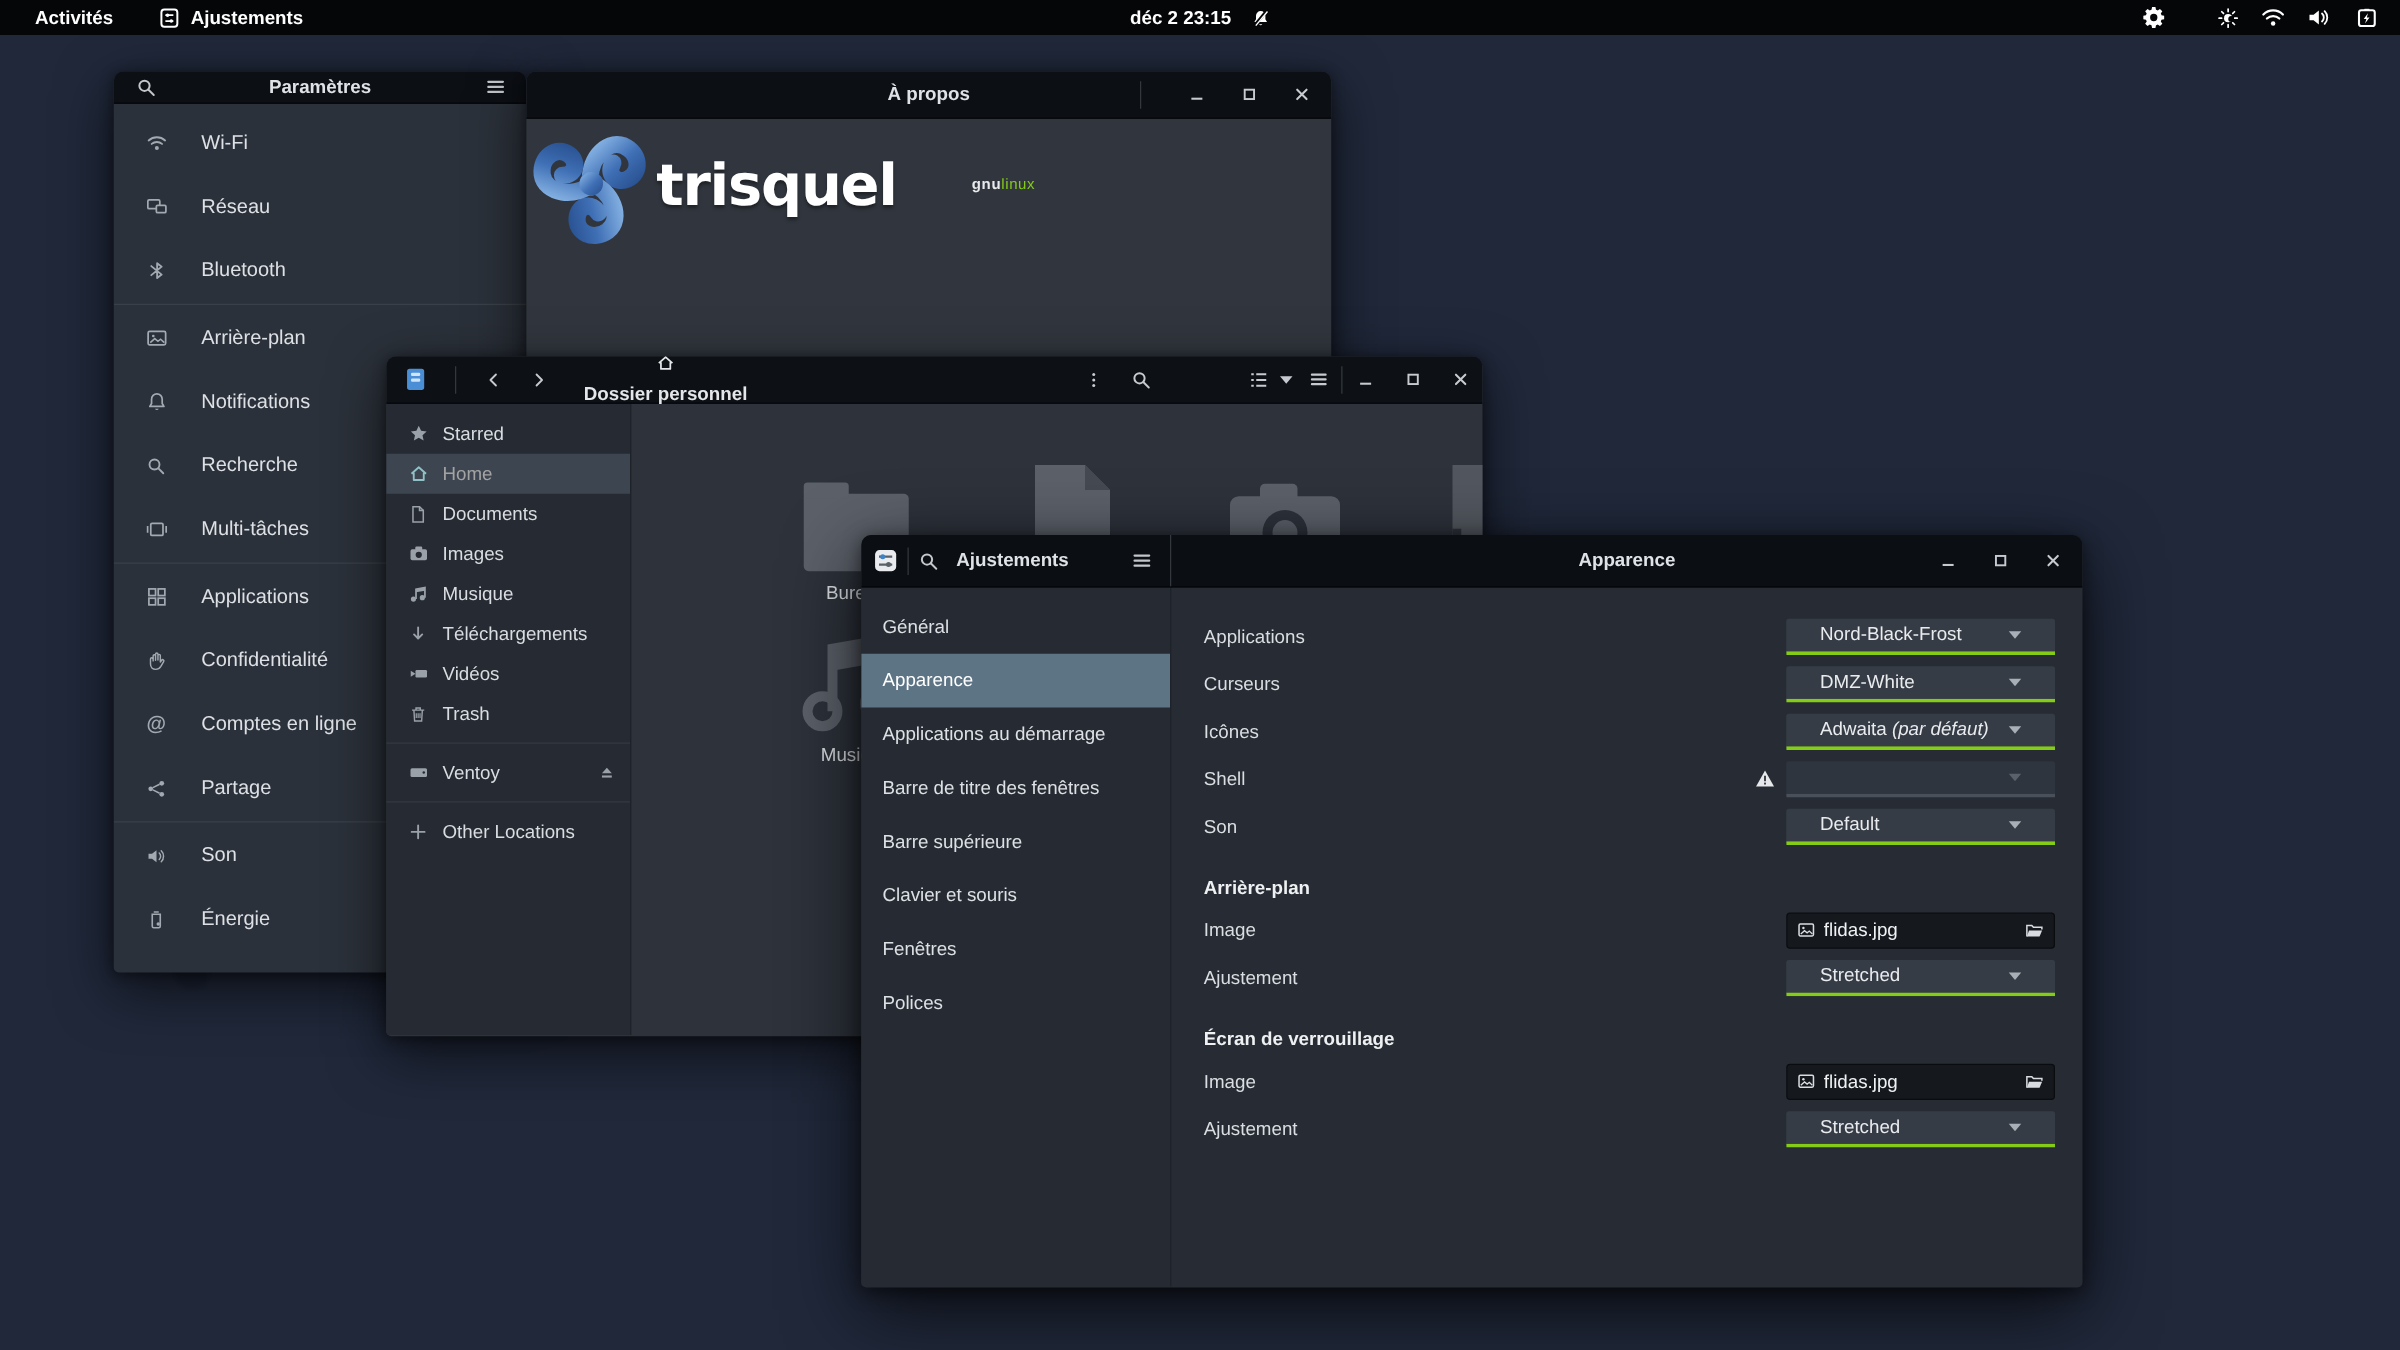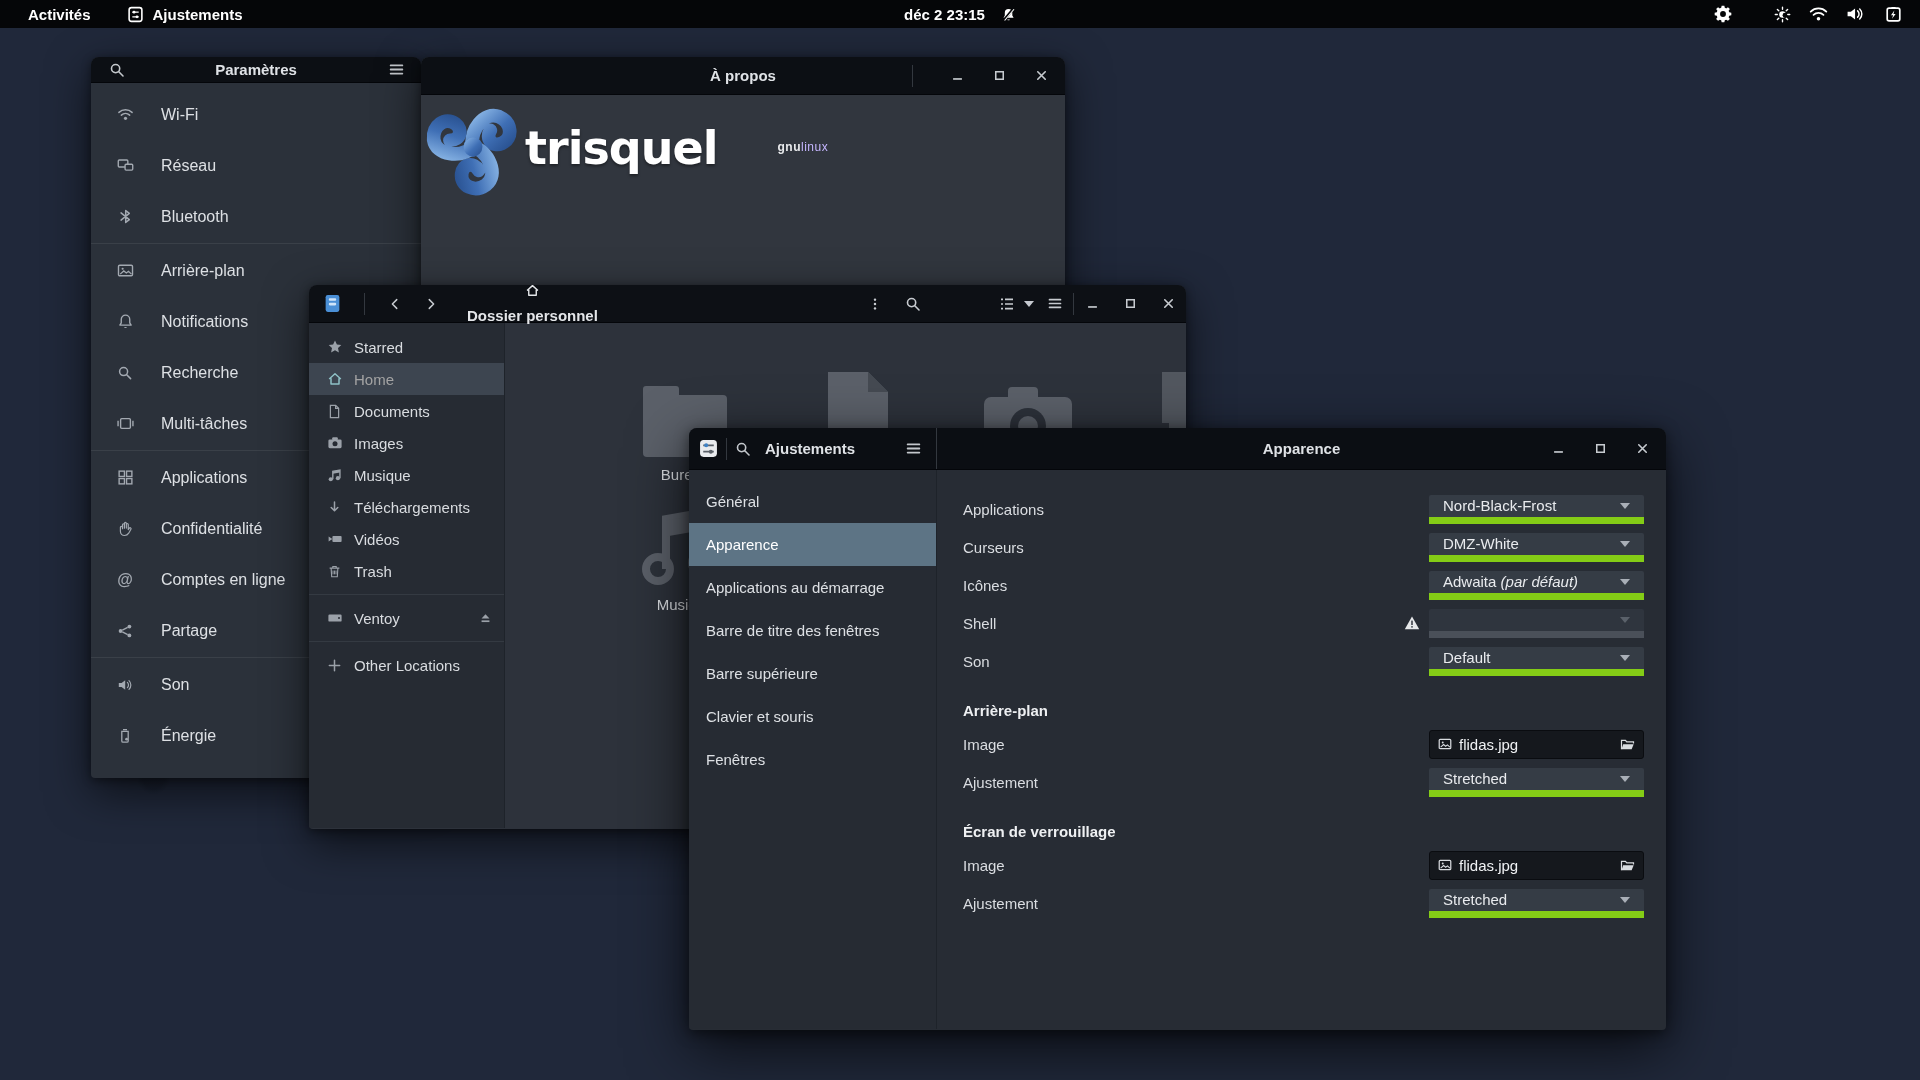--- a/index.html
+++ b/index.html
@@ -61,21 +61,21 @@
 
   
   .about { left:421px; top:57px; width:644px; height:540px; z-index:20; background:#31363e; }
   .about .titlebar { height:38px; }
   .about .ttl { position:absolute; left:0; right:0; text-align:center; }
   .about .wctrls { margin-left:auto; z-index:2; }
   .about-body { display:flex; flex-direction:row; align-items:center; }
   .logo-word { color:#fff; font-size:46px; font-weight:700; letter-spacing:-1px; line-height:1;
                text-shadow:0 2px 3px rgba(0,0,0,.4); margin-top:2px; font-family:"DejaVu Sans", sans-serif; }
   .logo-sub { font-size:12px; letter-spacing:.5px; margin-top:0px; margin-left:60px; }
-  .logo-sub b { color:#e8eaec; } .logo-sub span { color:#c4b5fd; }
+  .logo-sub b { color:#e8eaec; } .logo-sub span { color:#84cc16; }
 
   
   .files { left:309px; top:285px; width:877px; height:544px; z-index:30; background:#2d323b; }
   .files .titlebar { height:38px; background:#0d1015; font-weight:700; }
   .f-nav { display:flex; align-items:center; gap:20px; color:#c6cad0; padding-left:6px; }
   .f-title { display:flex; align-items:center; gap:9px; color:#e4e6e9; margin-left:8px; white-space:nowrap;flex-direction:column; }
   .f-actions { margin-left:auto; display:flex; align-items:center; color:#c6cad0; }
   .f-body { display:flex; height:505px; }
   .f-sidebar { width:196px; background:#262b33; border-right:1px solid #1e232a; padding-top:8px; flex:none; }
   .f-item { display:flex; align-items:center; gap:11px; height:32px; padding:0 10px 0 17px; color:#d9dce0; font-size:15px; }
@@ -102,22 +102,22 @@
   .tw-tbright .ttl { position:absolute; left:0; right:0; text-align:center; }
   .tw-body { display:flex; height:559px; }
   .tw-sidebar { width:248px; flex:none; background:#262b33; border-right:1px solid #1e232a; padding-top:10px; }
   .tw-item { display:flex; align-items:center; height:43px; padding-left:17px; color:#dde0e4; font-size:15px; }
   .tw-item.sel { background:#5d7485; color:#fff; }
   .tw-panel { flex:1; padding:20px 22px 0 26px; color:#dadde1; font-size:15px; }
   .tw-heading { font-weight:700; color:#eef0f2; height:30px; display:flex; align-items:center; }
   .tw-heading.mt { margin-top:15px; }
   .tw-row { display:flex; align-items:center; height:38px; }
   .tw-row .rlbl { flex:1; }
-  .combo { width:215px; height:29px; background:#353c45; border-bottom:7px solid #84cc16; border-radius:2px 2px 0 0;
-           display:flex; align-items:center; padding:0 14px; color:#e9ebee; gap:0; }
+  .combo { width:215px; height:29px; background:#353c45; border-bottom:3px solid #84cc16; border-radius:2px 2px 0 0;
+           display:flex; align-items:center; padding:0 27px; color:#e9ebee; gap:0; }
   .combo .val { flex:1; white-space:nowrap; overflow:hidden; }
   .combo .caret { width:0; height:0; border-left:5px solid transparent; border-right:5px solid transparent; border-top:6px solid #a9afb7; flex:none; }
   .combo.disabled { background:#2f353e; border-bottom-color:#4a5059; }
   .combo.disabled .caret { border-top-color:#5a616a; }
   .warn { margin-right:9px; color:#e4e6e9; }
   .filebtn { width:215px; height:29px; background:#15181d; border:1px solid #0a0c10; border-radius:3px;
              display:flex; align-items:center; padding:0 8px; gap:7px; color:#f0f2f4; }
   .filebtn .val { flex:1; font-weight:400; }
   .filebtn .ic { color:#d9dce0; }
   .val-suffix { font-style:italic; }
@@ -696,20 +696,23 @@
           </div>
         <div class="tw-item">
             <span>Barre supérieure</span>
           </div>
         <div class="tw-item">
             <span>Clavier et souris</span>
           </div>
         <div class="tw-item">
             <span>Fenêtres</span>
           </div>
+        <div class="tw-item">
+            <span>Polices</span>
+          </div>
       </div>
       <div class="tw-panel">
 
 
         <div class="tw-row">
           <span class="rlbl">Applications</span>
           <div class="combo">
             <span class="val">Nord-Black-Frost</span>
             <span class="caret"></span>
           </div>

